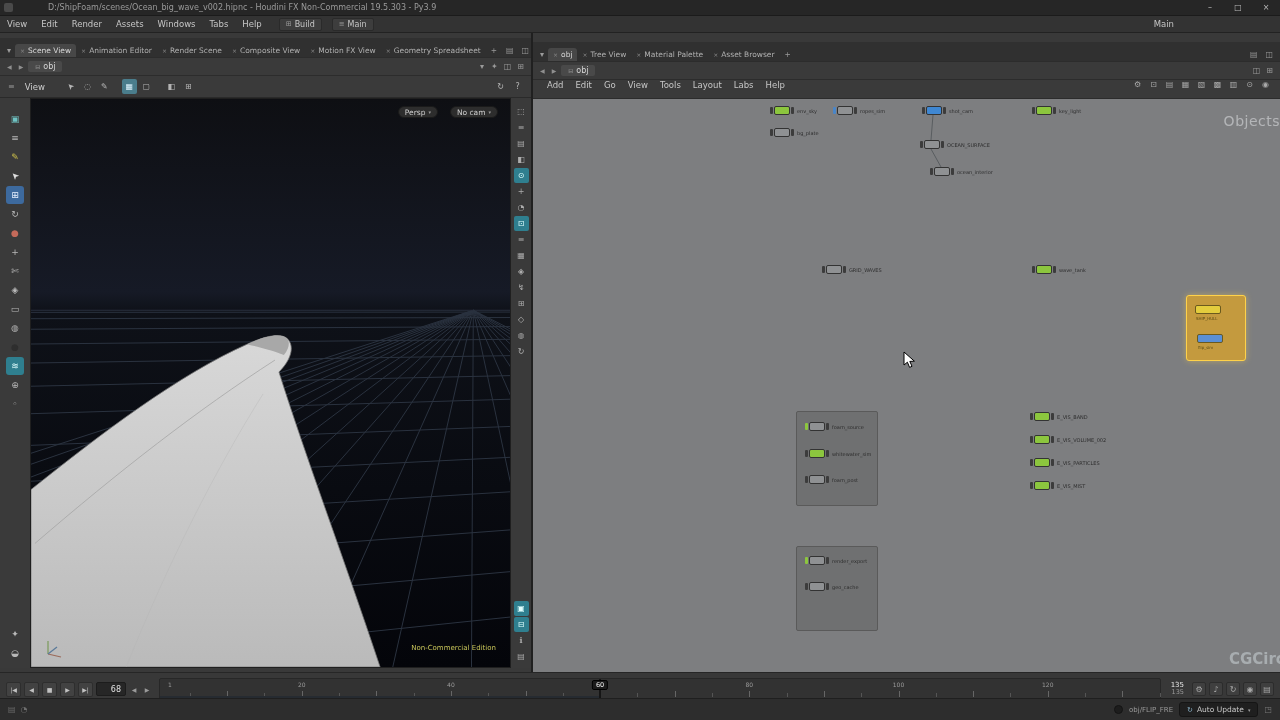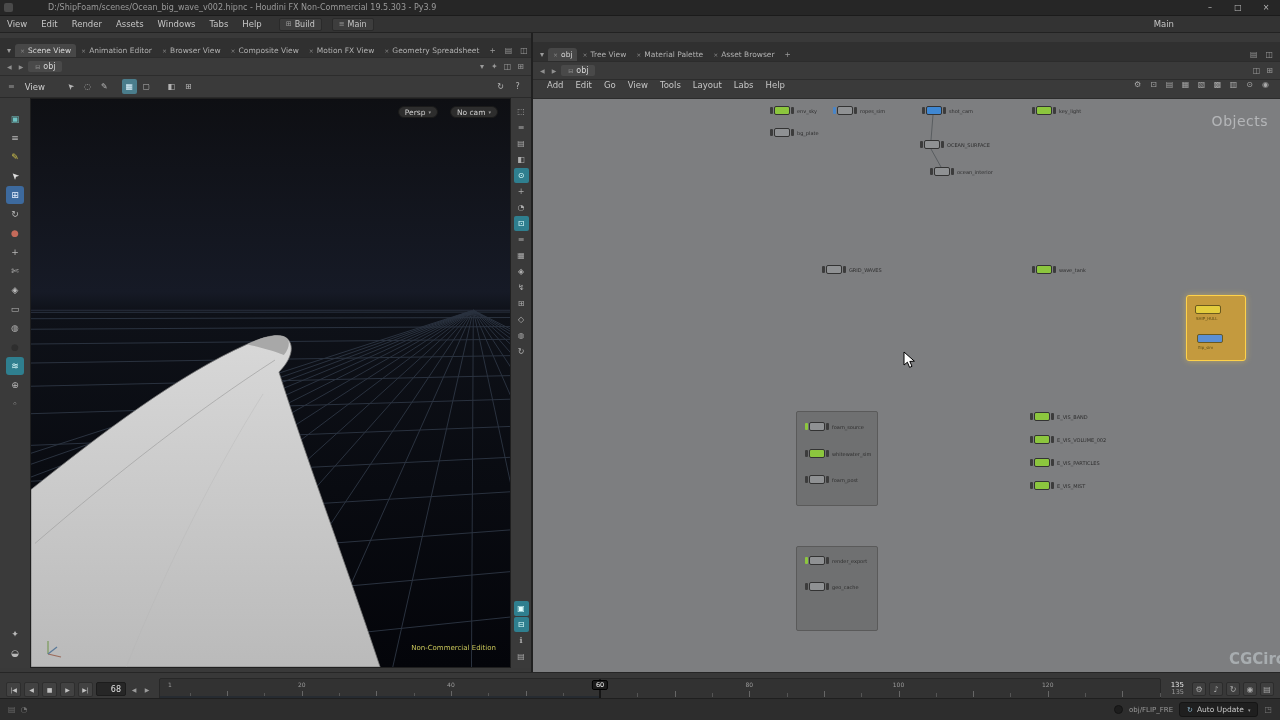--- a/index.html
+++ b/index.html
@@ -84,21 +84,21 @@
 
   
   .netmenu { height:19px; display:flex; align-items:flex-start; background:#3a3a3a;
              border-bottom:1px solid #2c2c2c; font-size:8.5px; color:#c6c6c6; padding:0 8px; }
   .netmenu .menu-item { padding:0 6px; }
   .netmenu-icons { margin-left:auto; display:flex; gap:3px; }
   .nm-icon { font-size:8px; color:#a8a8a8; width:13px; text-align:center; }
 
   .netcanvas { flex:1; position:relative; background:#7d7e80; overflow:hidden; }
   #wire-svg { position:absolute; inset:0; width:100%; height:100%; }
-  .context-label { position:absolute; top:14px; right:12px; font-size:14px;
+  .context-label { position:absolute; top:14px; right:0; font-size:14px;
                    color:rgba(235,238,240,0.5); letter-spacing:0.5px; }
   .netbox { position:absolute; background:#6f7071; border:1px solid #5a5a5a; border-radius:2px; }
   .hnode { position:absolute; height:9px; display:flex; align-items:center; }
   .hnode .nub { width:3px; height:7px; background:#3c3c3c; border-radius:1px; display:inline-block; }
   .hnode .body { width:16px; height:9px; border:1px solid #333; border-radius:2px; margin:0 1px; display:inline-block; }
   .hnode .lbl { margin-left:3px; font-size:5px; color:#2d2d2d; white-space:nowrap; }
   .selbox { position:absolute; background:#c49a3e; border:1px solid #ffd24a; border-radius:3px;
             box-shadow:0 0 6px rgba(255,210,74,0.45); }
   .selnode { position:absolute; width:26px; height:9px; border:1px solid #6b5a1e; border-radius:2px; }
   .slbl { position:absolute; top:10px; left:0; font-size:4px; color:#5a4a14; white-space:nowrap; }
@@ -195,21 +195,21 @@
           <div class="tab active">
             <span class="tab-close">×</span>
             <span>Scene View</span>
           </div>
           <div class="tab">
             <span class="tab-close">×</span>
             <span>Animation Editor</span>
           </div>
           <div class="tab">
             <span class="tab-close">×</span>
-            <span>Browser View</span>
+            <span>Render Scene</span>
           </div>
           <div class="tab">
             <span class="tab-close">×</span>
             <span>Composite View</span>
           </div>
           <div class="tab">
             <span class="tab-close">×</span>
             <span>Motion FX View</span>
           </div>
           <div class="tab">

